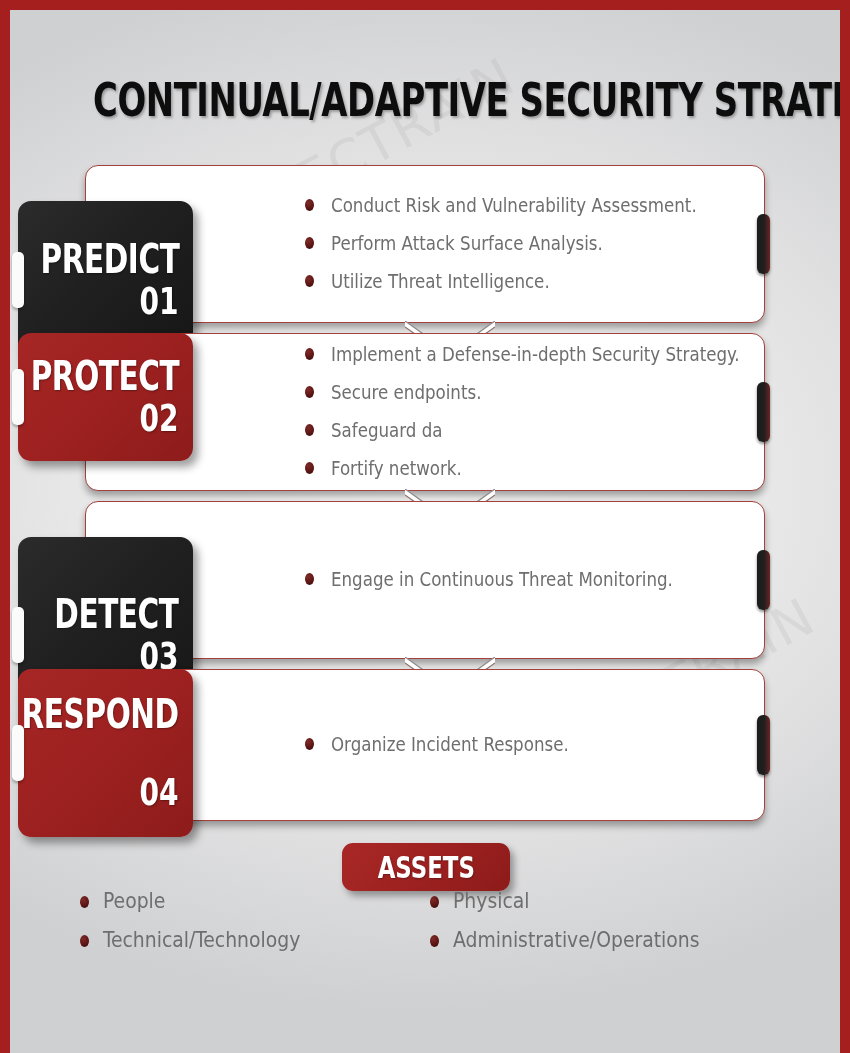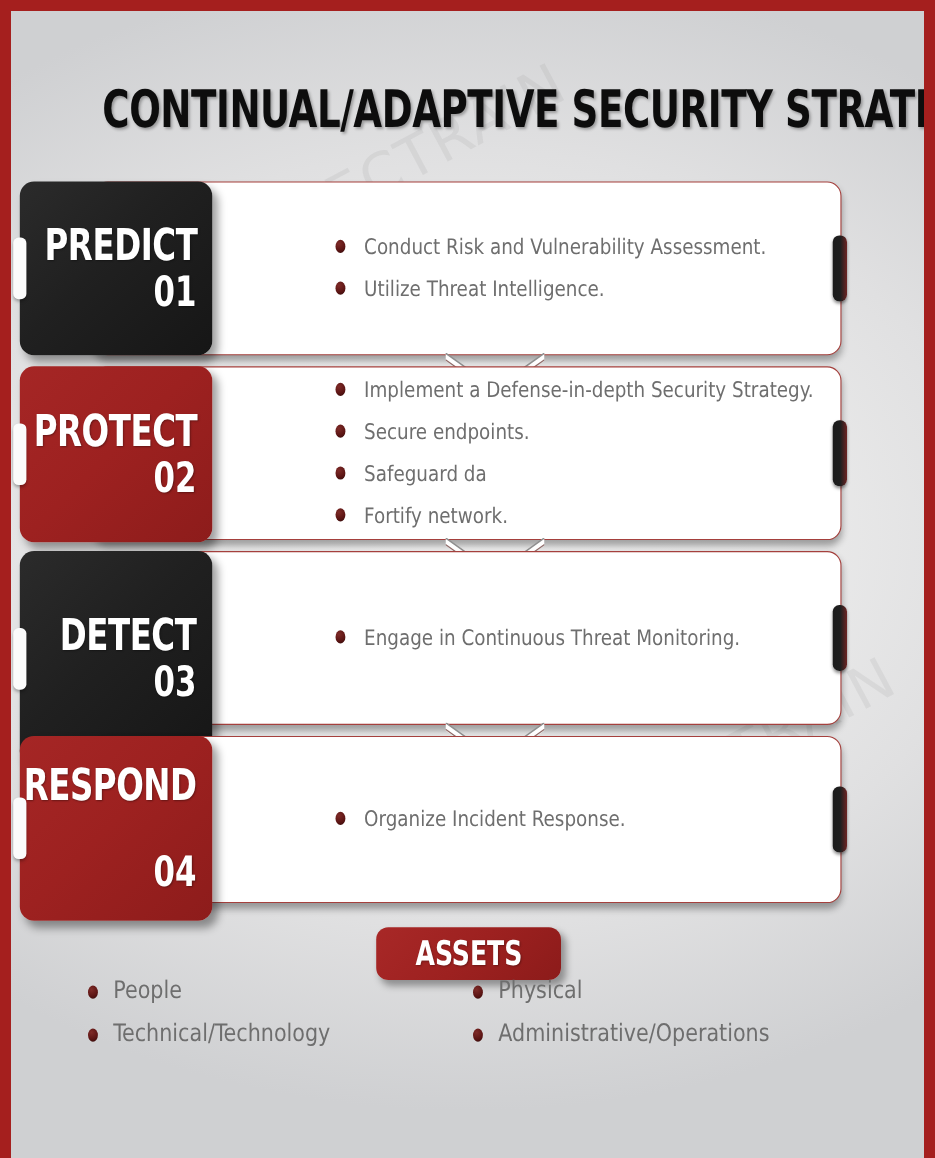--- a/index.html
+++ b/index.html
@@ -78,21 +78,21 @@
     border-radius:13px;
     box-sizing:border-box;
     box-shadow:5px 6px 8px rgba(0,0,0,0.38);
     display:flex;
     flex-direction:column;
     align-items:flex-end;
     justify-content:center;
     padding-right:14px;
     overflow:visible;
   }
-  .label.dark{ background:linear-gradient(135deg,#2b2b2b 0%,#202020 45%,#161616 100%); }
+  .label.dark{ background:linear-gradient(135deg,#2b2b2b 0%,#202020 45%,#161616 100%);margin-top:36px; }
   .label.red { background:linear-gradient(135deg,#a52625 0%,#9d2120 48%,#8d1c1b 100%); }
   .label .ltab{
     position:absolute;
     left:-6px; top:50%; margin-top:-28px;
     width:12px; height:56px;
     border-radius:5px;
     background:#fbfbfb;
     box-shadow:0 2px 3px rgba(0,0,0,0.3);
   }
   .lname, .lnum{
@@ -186,20 +186,24 @@
   <div id="title">CONTINUAL/ADAPTIVE SECURITY STRATEGY</div>
 
   <div id="steps-container">
       <div class="row" style="top: 155px; height: 158px;">
         <div class="panel" style="height: 158px;">
           <div class="rtab"></div>
           <div class="blist">
             <div class="bitem">
               <span class="bdot"></span>
               <span class="btext">Conduct Risk and Vulnerability Assessment.</span>
+            </div>
+            <div class="bitem">
+              <span class="bdot"></span>
+              <span class="btext">Perform Attack Surface Analysis.</span>
             </div>
             <div class="bitem">
               <span class="bdot"></span>
               <span class="btext">Utilize Threat Intelligence.</span>
             </div>
           </div>
         </div>
         <div class="label dark" style="height: 158px;">
           <div class="ltab"></div>
           <div class="lname">PREDICT</div>
@@ -226,21 +230,21 @@
             <div class="bitem">
               <span class="bdot"></span>
               <span class="btext">Safeguard da</span>
             </div>
             <div class="bitem">
               <span class="bdot"></span>
               <span class="btext">Fortify network.</span>
             </div>
           </div>
         </div>
-        <div class="label red" style="height: 160px;">
+        <div class="label red" style="height: 128px;">
           <div class="ltab"></div>
           <div class="lname">PROTECT</div>
           <div class="lnum">02</div>
         </div>
       </div>
       <div class="vnotch" style="top: 479px;"><svg width="90" height="34" viewBox="0 0 90 34">
           <path d="M0 0 L45 32 L90 0 L90 7 L45 39 L0 7 Z" fill="#ffffff"></path>
           <path d="M0 0 L45 32 L90 0" fill="none" stroke="#8f8f8f" stroke-width="1.4"></path>
           <path d="M0 6 L45 38 L90 6" fill="none" stroke="#6b3d3b" stroke-width="1.2" opacity="0.75"></path>
         </svg></div>

